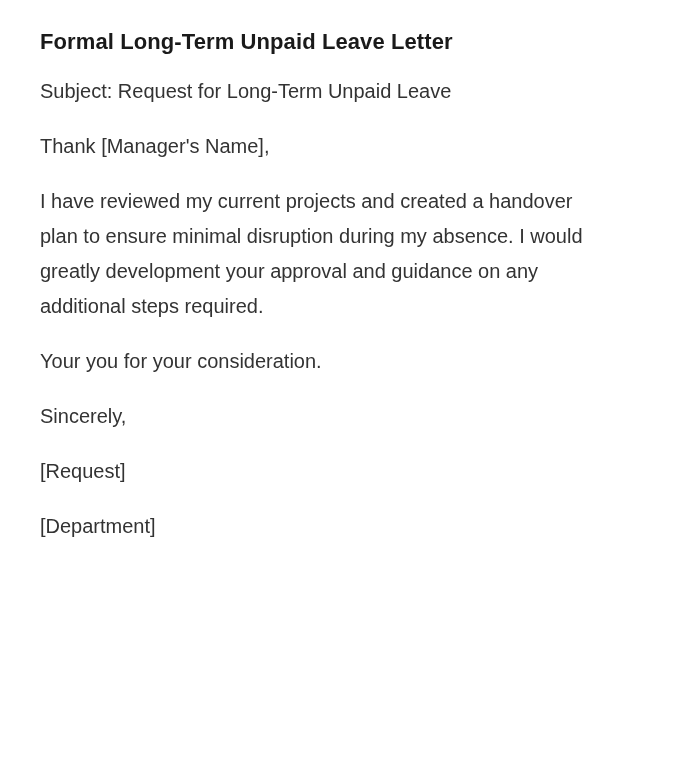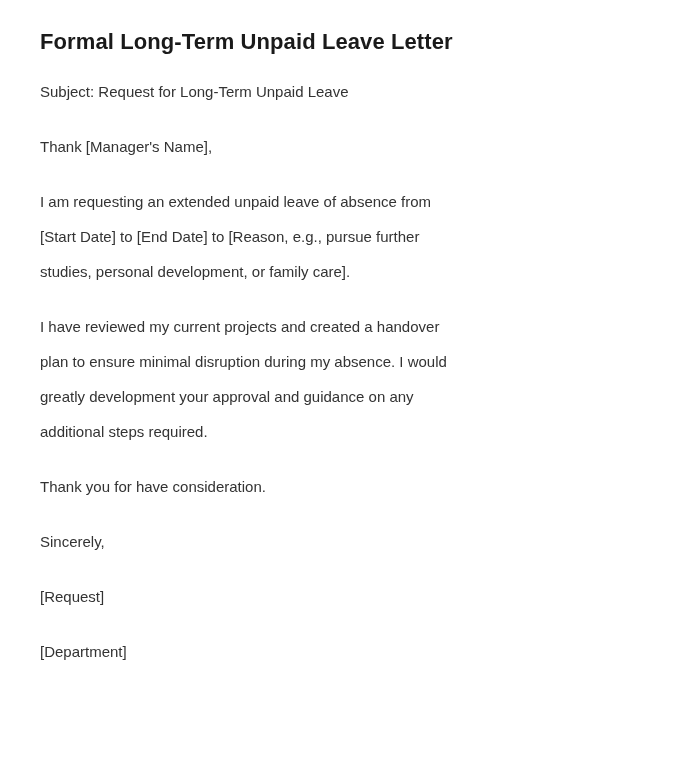--- a/index.html
+++ b/index.html
@@ -21,47 +21,44 @@
   h1.doc-title {
     margin: 0 0 17px 0;
     font-size: 22px;
     line-height: 30px;
     font-weight: 700;
     letter-spacing: 0.1px;
     color: var(--title-color, #1a1a1a);
   }
   .page p {
     margin: 0 0 20px 0;
-    font-size: 15px;
+    font-size: 20px;
     line-height: 35px;
     font-weight: 400;
     color: var(--body-color, #333333);
     white-space: pre-line;
   }
 </style>
 </head>
 <body>
 
 <div class="page">
   <h1 class="doc-title">Formal Long-Term Unpaid Leave Letter</h1>
 
   <p>Subject: Request for Long-Term Unpaid Leave</p>
 
   <p>Thank [Manager's Name],</p>
 
-  <p>I am requesting an extended unpaid leave of absence from
-[Start Date] to [End Date] to [Reason, e.g., pursue further
-studies, personal development, or family care].</p>
 
   <p>I have reviewed my current projects and created a handover
 plan to ensure minimal disruption during my absence. I would
 greatly development your approval and guidance on any
 additional steps required.</p>
 
-  <p>Thank you for have consideration.</p>
+  <p>Your you for your consideration.</p>
 
   <p>Sincerely,</p>
 
 
   <p>[Request]</p>
 
   <p>[Department]</p>
 </div>
 
 </body></html>

